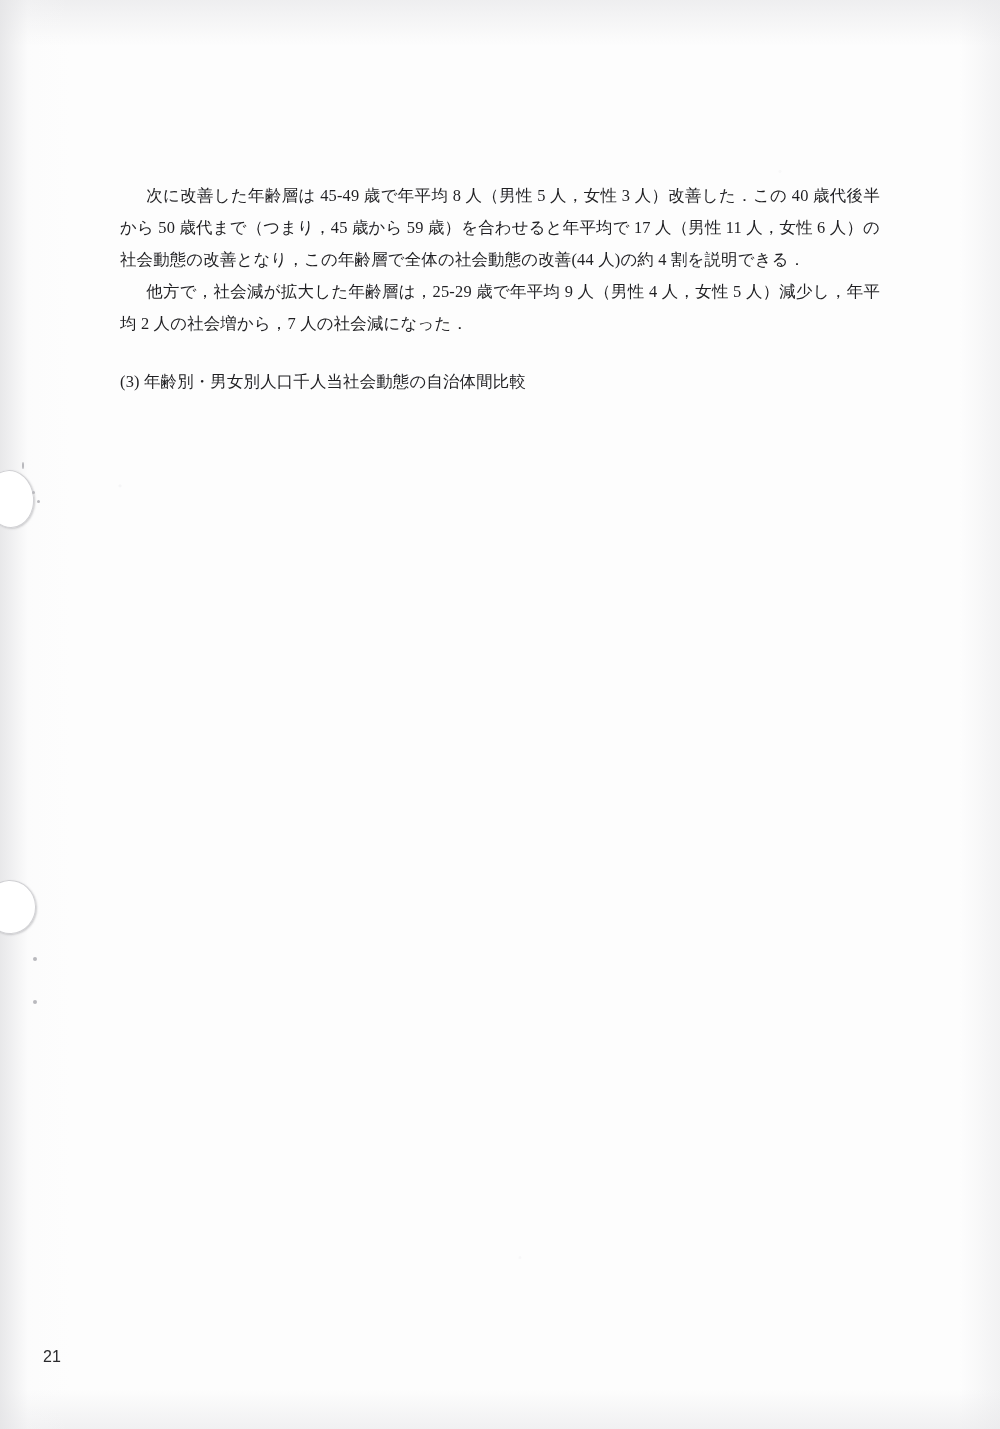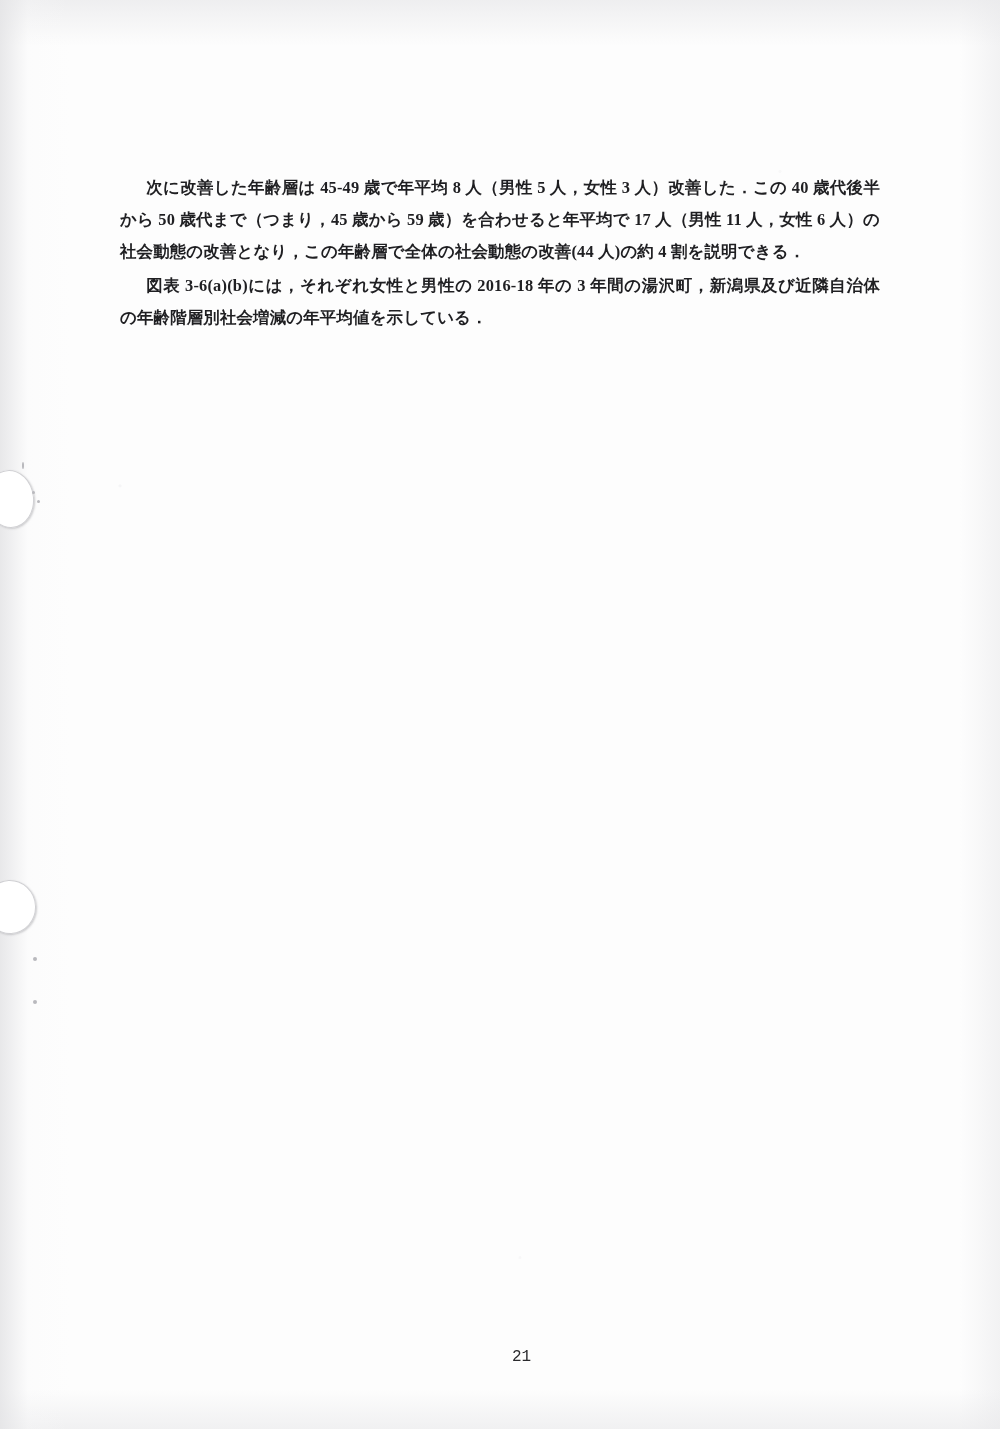--- a/index.html
+++ b/index.html
@@ -67,23 +67,22 @@
   }
   .speck-a { left: 32px; top: 491px; width: 3px; height: 3px; }
   .speck-b { left: 37px; top: 500px; width: 3px; height: 3px; }
   .speck-c { left: 33px; top: 957px; width: 4px; height: 4px; }
   .speck-d { left: 33px; top: 1000px; width: 4px; height: 4px; }
   .speck-e { left: 22px; top: 462px; width: 2px; height: 7px; }
 
   .content {
     position: absolute;
     left: 120px;
-    top: 172px;
+    top: 180px;
     width: 760px;
-    font-weight: bold;
   }
 
   p {
     margin: 0;
     font-size: 16.4px;
     line-height: 32px;
     letter-spacing: 0.2px;
     text-align: justify;
     text-justify: inter-character;
     color: #1f1f22;
@@ -106,24 +105,23 @@
 
   .block-gap {
     margin-top: 2px;
   }
 
   .page-number {
     position: absolute;
     left: 0;
     right: 0;
     top: 1348px;
-    text-align: center;
     font-size: 16px;
     color: #2a2a2d;
-    font-family: Liberation Mono, monospace;
+    font-family: Liberation Sans, sans-serif;
     padding-left: 43px;
   }
 </style>
 </head>
 <body>
 
 <div class="page">
 
   <div class="scan-noise"></div>
 
@@ -132,23 +130,24 @@
   <div class="speck speck-a"></div>
   <div class="speck speck-b"></div>
   <div class="speck speck-c"></div>
   <div class="speck speck-d"></div>
   <div class="speck speck-e"></div>
 
   <div class="content">
 
     <p class="indent">次に改善した年齢層は 45-49 歳で年平均 8 人（男性 5 人，女性 3 人）改善した．この 40 歳代後半から 50 歳代まで（つまり，45 歳から 59 歳）を合わせると年平均で 17 人（男性 11 人，女性 6 人）の社会動態の改善となり，この年齢層で全体の社会動態の改善(44 人)の約 4 割を説明できる．</p>
 
+    <p class="indent para-gap">他方で，社会減が拡大した年齢層は，25-29 歳で年平均 9 人（男性 4 人，女性 5 人）減少し，年平均 2 人の社会増から，7 人の社会減になった．</p>
 
+    <p class="section-head">(3) 年齢別・男女別人口千人当社会動態の自治体間比較</p>
 
-    <p class="indent block-gap">図表 3-6(a)(b)には，それぞれ女性と男性の 2016-18 年の 3 年間の湯沢町，新潟県及び近隣自治体の年齢階層別社会増減の年平均値を示している．</p>
 
 
 
   </div>
 
   <div class="page-number">21</div>
 
 </div>
 
 </body></html>

